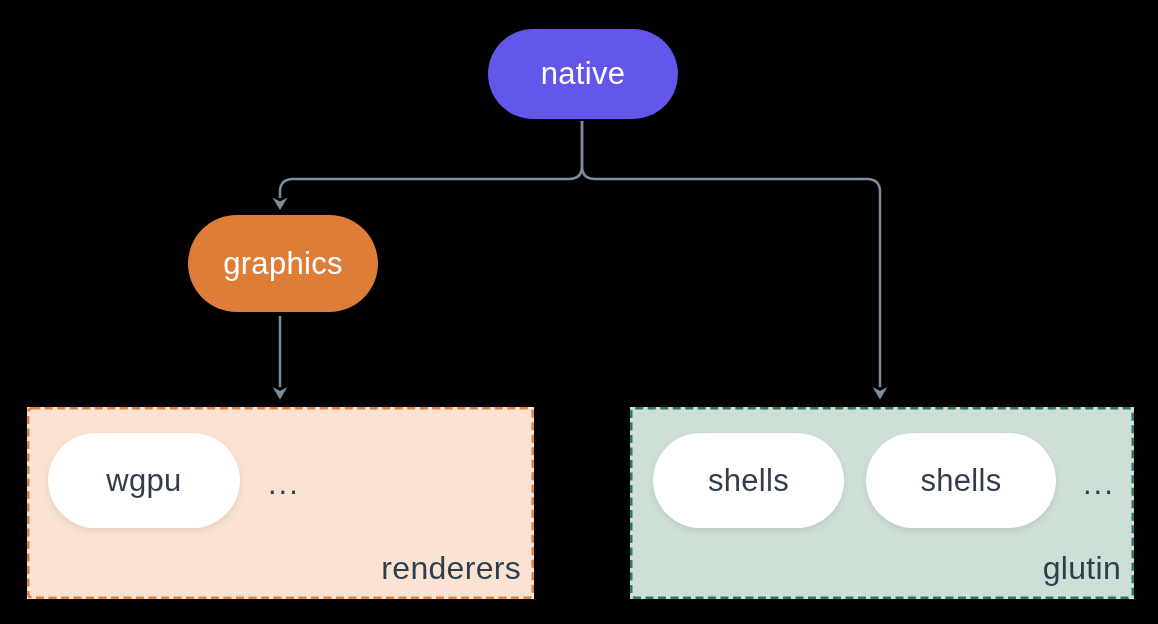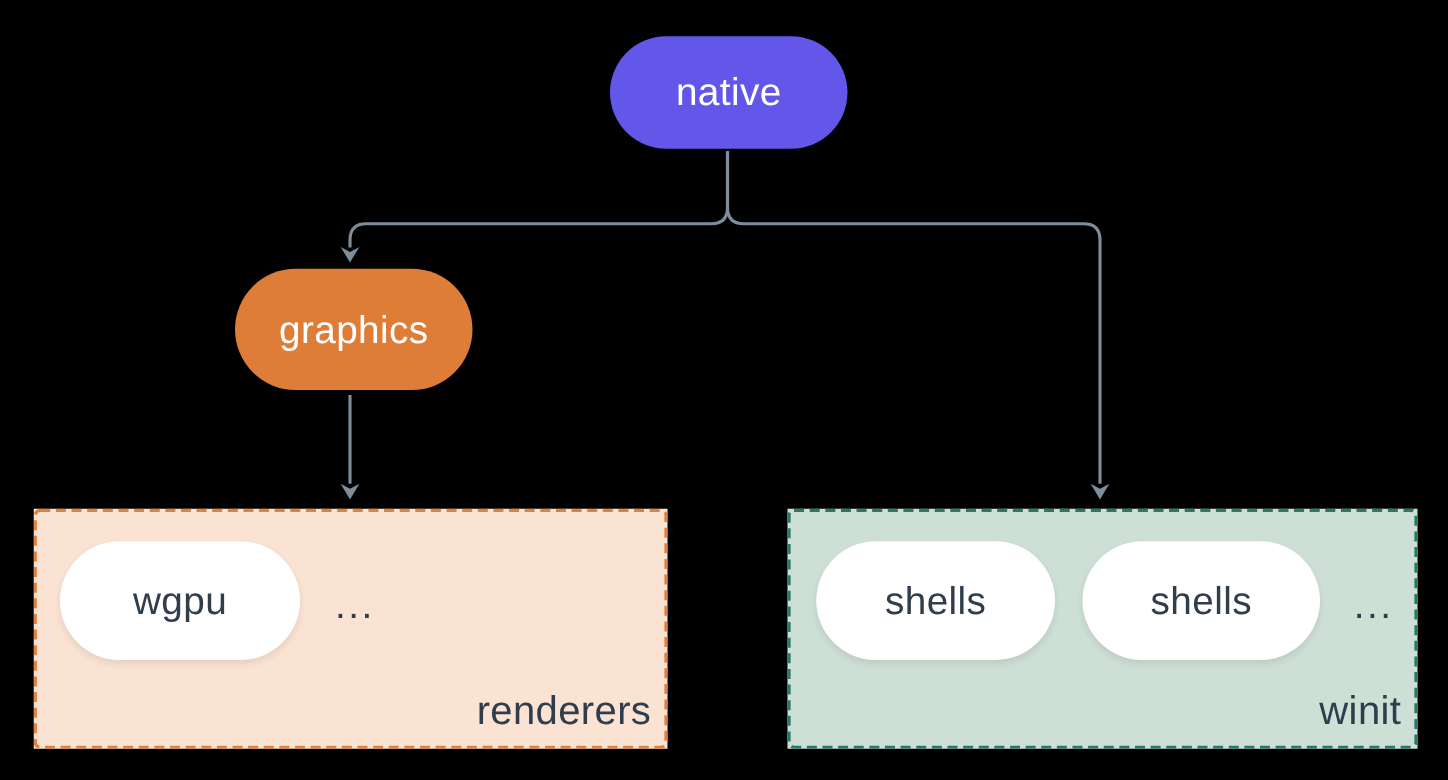--- a/index.html
+++ b/index.html
@@ -147,16 +147,16 @@
     </svg>
     <div class="pill-row">
       <div class="pill pill-w191">
         <span>shells</span>
       </div>
       <div class="pill pill-w190">
         <span>shells</span>
       </div>
       <span class="ellipsis">...</span>
     </div>
-    <span class="group-label">winit</span>
+    <span class="group-label">glutin</span>
   </div>
 
 </div>
 
 </body></html>

